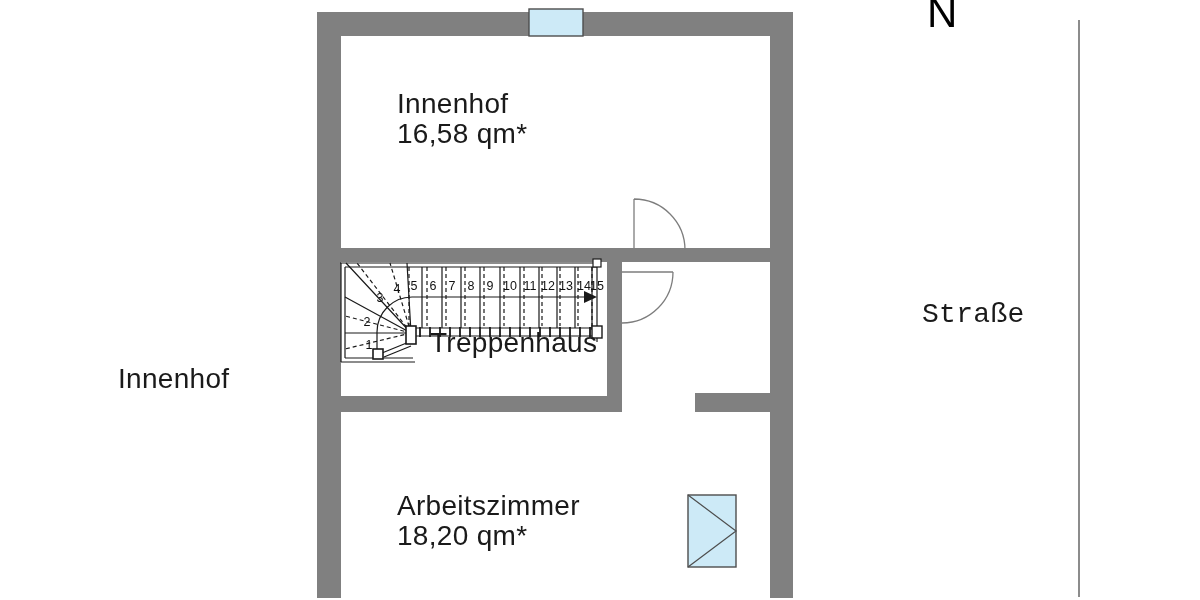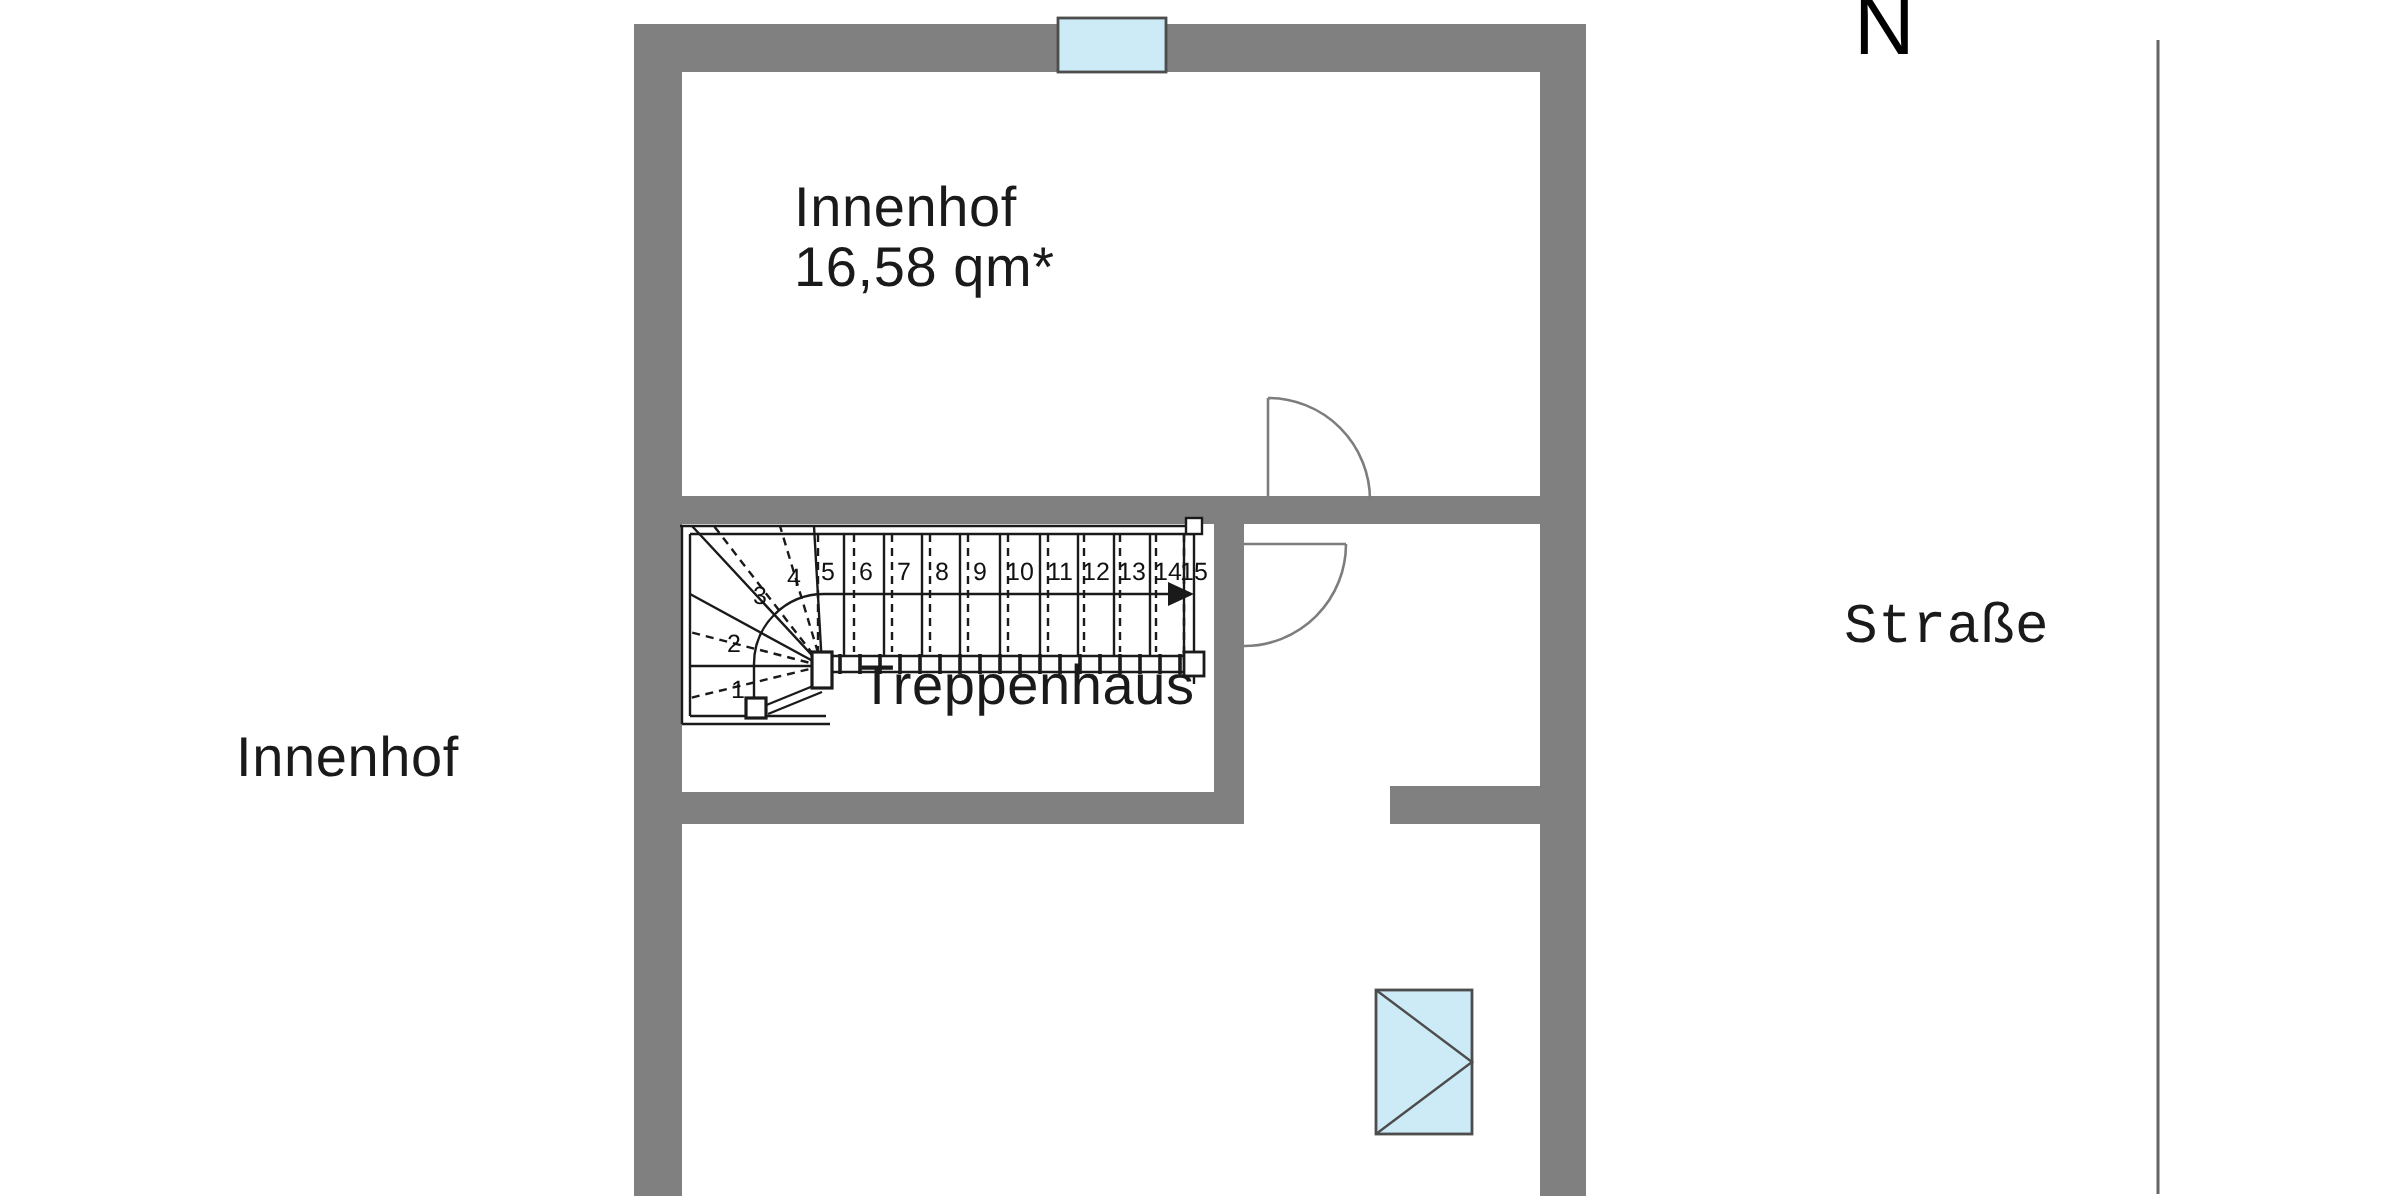--- a/index.html
+++ b/index.html
@@ -96,18 +96,22 @@
       </g>
   </svg>
 
   <div class="lbl" style="left:397px;top:89px;">
     <div>Innenhof</div>
     <div>16,58 qm*</div>
   </div>
   <div class="lbl" style="left:430px;top:328px;">
     <div>Treppenhaus</div>
   </div>
+  <div class="lbl" style="left:397px;top:491px;">
+    <div>Arbeitszimmer</div>
+    <div>18,20 qm*</div>
+  </div>
 
   <div class="lbl" style="left:118px;top:364px;">Innenhof</div>
   <div class="lbl" style="left:922px;top:300px;font-family:Liberation Mono, monospace;">Straße</div>
 
   <div class="north" style="left:927px;top:-11px;">N</div>
 </div>
 
 </body></html>

